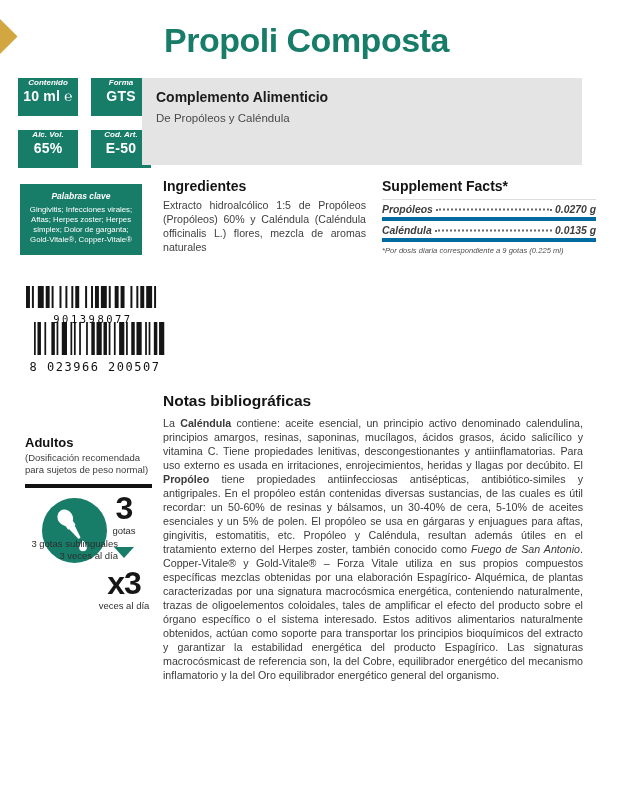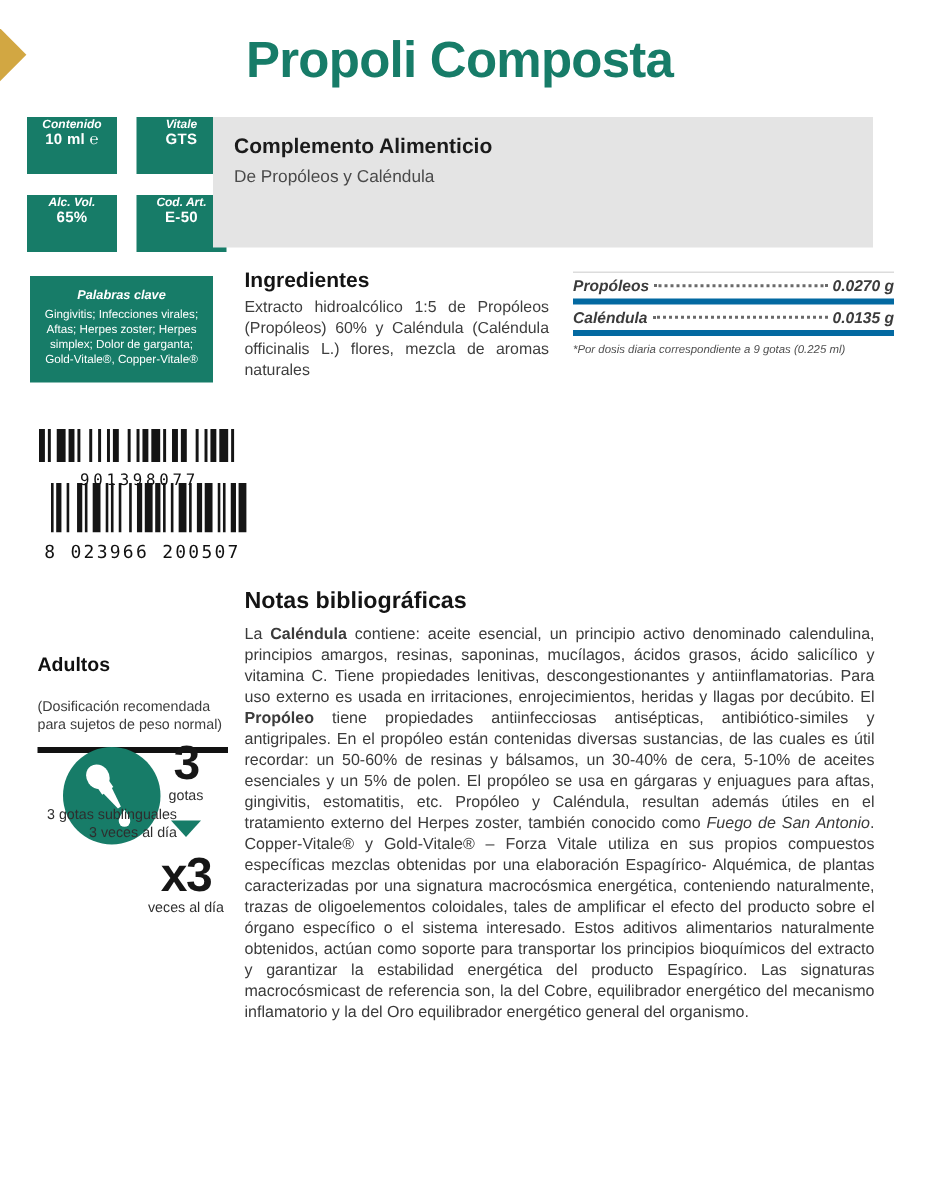--- a/index.html
+++ b/index.html
@@ -25,21 +25,21 @@
   
   .badges{
     position:absolute;left:18px;top:78px;width:133px;
     display:grid;grid-template-columns:60px 60px;gap:14px 13px;
   }
   .badge{
     background:var(--teal);color:#fff;height:38px;
     display:flex;flex-direction:column;align-items:center;gap:1px;
   }
   .badge .lbl{font-size:8px;font-style:italic;font-weight:bold;}
-  .badge .val{font-size:10px;font-weight:bold;letter-spacing:0.2px;}
+  .badge .val{font-size:14px;font-weight:bold;letter-spacing:0.2px;}
   
   .graybox{
     position:absolute;left:142px;top:78px;width:440px;height:87px;
     background:var(--graybox);box-sizing:border-box;padding:11px 14px;
   }
   .graybox .gb-title{font-size:14px;font-weight:bold;color:#1b1b1b;}
   .graybox .gb-sub{font-size:11.5px;color:#4a4a4a;margin-top:7px;}
   
   .keywords{
     position:absolute;left:20px;top:184px;width:122px;box-sizing:border-box;
@@ -66,21 +66,21 @@
   .barcode-2{left:22px;top:322px;width:146px;}
   .bc-digits{
     font-family:"DejaVu Sans Mono","Liberation Mono",monospace;color:#111;
     font-size:10.5px;letter-spacing:2.5px;margin-top:1px;white-space:nowrap;
   }
   .barcode-2 .bc-digits{font-size:12px;letter-spacing:1.5px;}
   .barcode-2 .bars-wrap{padding-left:10px;}
   
   .adult{position:absolute;left:25px;top:435px;width:130px;}
   .adult-h{font-size:13px;font-weight:bold;color:#101010;}
-  .adult-sub{font-size:9.5px;line-height:1.3;color:#3c3c3c;margin-top:16px;}
+  .adult-sub{font-size:9.5px;line-height:1.3;color:#3c3c3c;margin-top:2px;}
   .adult-rule{height:4px;background:#121212;margin-top:7px;width:127px;}
   .dose-circle{
     position:absolute;left:42px;top:498px;width:65px;height:65px;border-radius:50%;
     background:var(--teal);display:flex;align-items:center;justify-content:center;
   }
   .dose-caption{
     position:absolute;left:30px;top:538px;width:88px;text-align:right;
     font-size:9.5px;line-height:1.27;color:#2e2e2e;
   }
   .dose-right{position:absolute;left:96px;top:492px;width:56px;text-align:center;color:#161616;}
@@ -105,21 +105,21 @@
   <div class="gold-diamond"></div>
 
   <div class="page-title">Propoli Composta</div>
 
   <div class="badges">
     <div class="badge">
       <span class="lbl">Contenido</span>
       <span class="val">10 ml ℮</span>
     </div>
     <div class="badge">
-      <span class="lbl">Vitale</span>
+      <span class="lbl">Forma</span>
       <span class="val">GTS</span>
     </div>
     <div class="badge">
       <span class="lbl">Alc. Vol.</span>
       <span class="val">65%</span>
     </div>
     <div class="badge">
       <span class="lbl">Cod. Art.</span>
       <span class="val">E-50</span>
     </div>
@@ -134,20 +134,21 @@
     <div class="kt">Palabras clave</div>
     <div class="kb">Gingivitis; Infecciones virales; Aftas; Herpes zoster; Herpes simplex; Dolor de garganta; Gold-Vitale®, Copper-Vitale®</div>
   </div>
 
   <div class="ingredients">
     <h3 class="sec-h">Ingredientes</h3>
     <div class="ing-body">Extracto hidroalcólico 1:5 de Propóleos (Propóleos) 60% y Caléndula (Caléndula officinalis L.) flores, mezcla de aromas naturales</div>
   </div>
 
   <div class="facts">
+    <h3 class="sec-h">Supplement Facts*</h3>
     <div class="facts-rows">
       <div class="facts-row">
         <span>Propóleos</span>
         <span class="leader"></span>
         <span>0.0270 g</span>
       </div>
       <div class="facts-row">
         <span>Caléndula</span>
         <span class="leader"></span>
         <span>0.0135 g</span>

